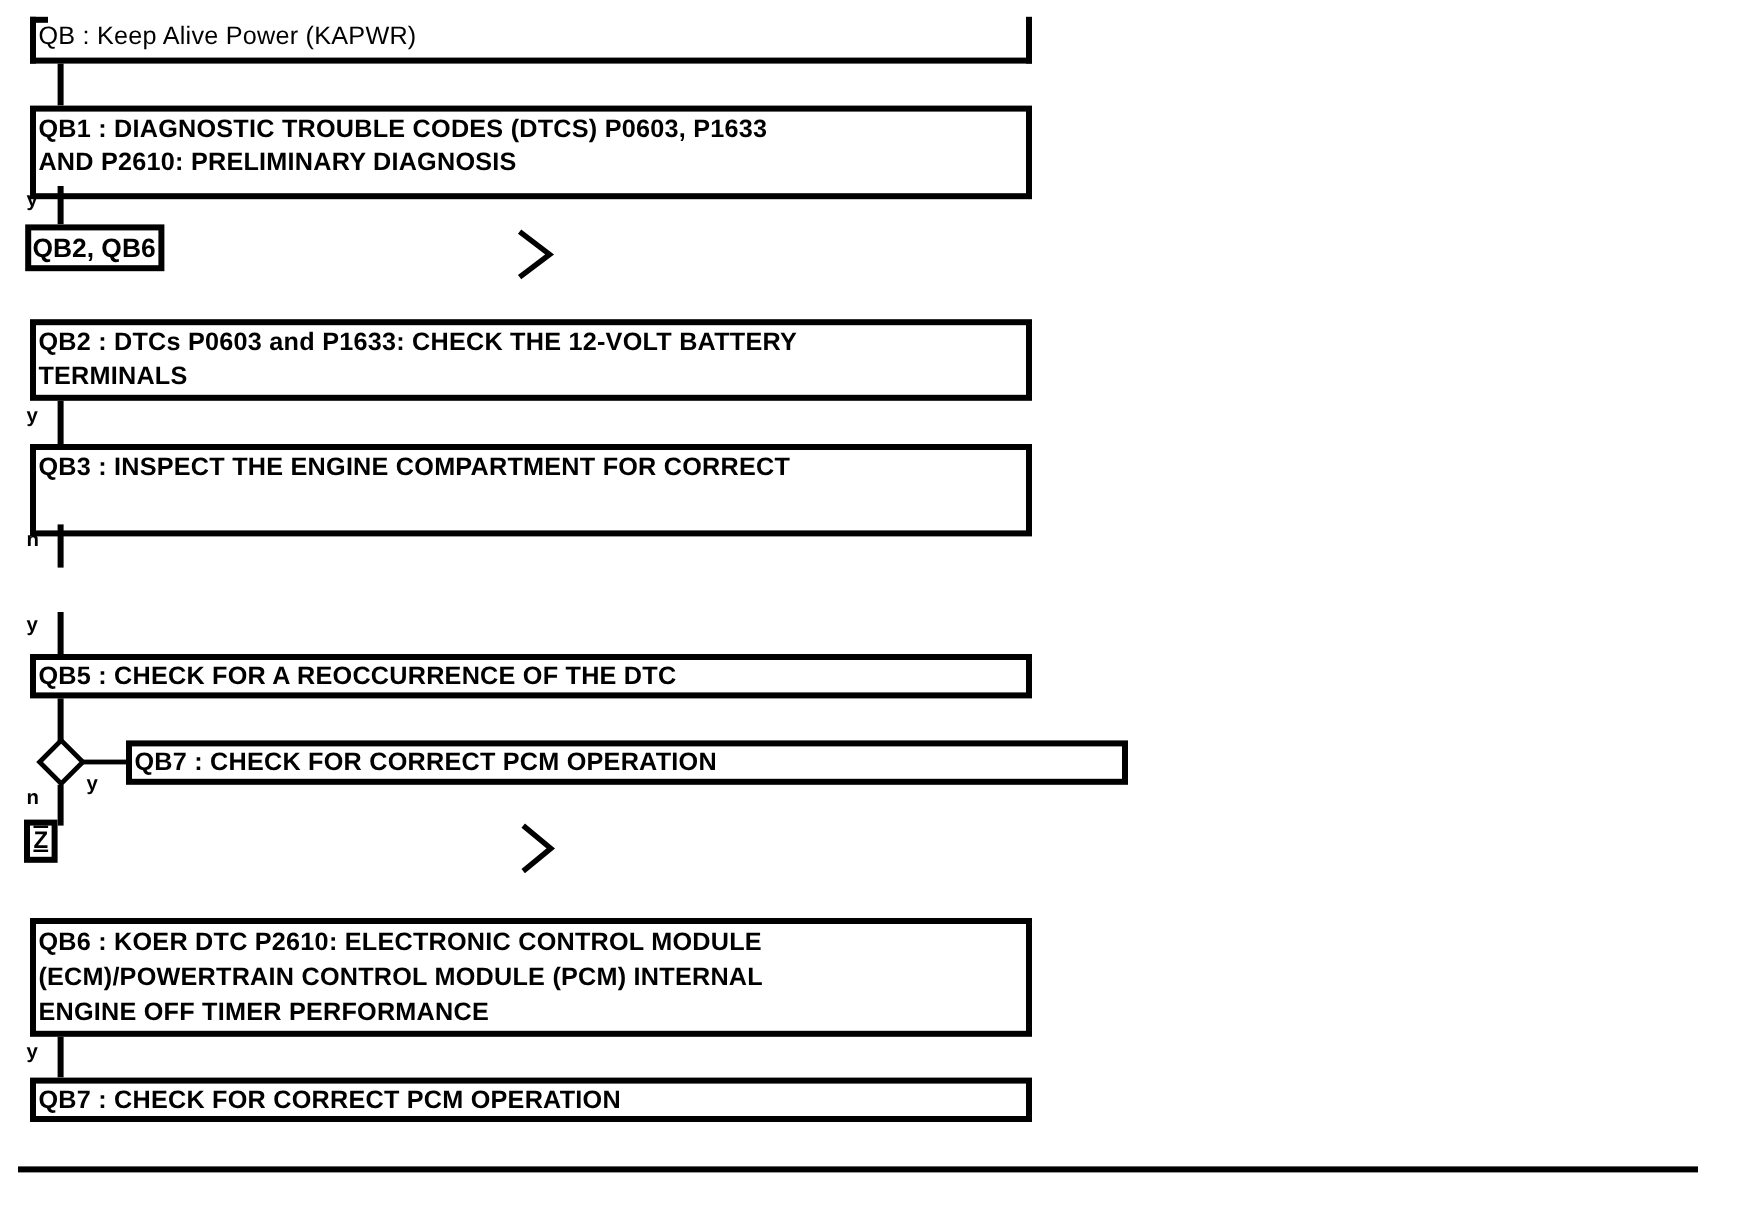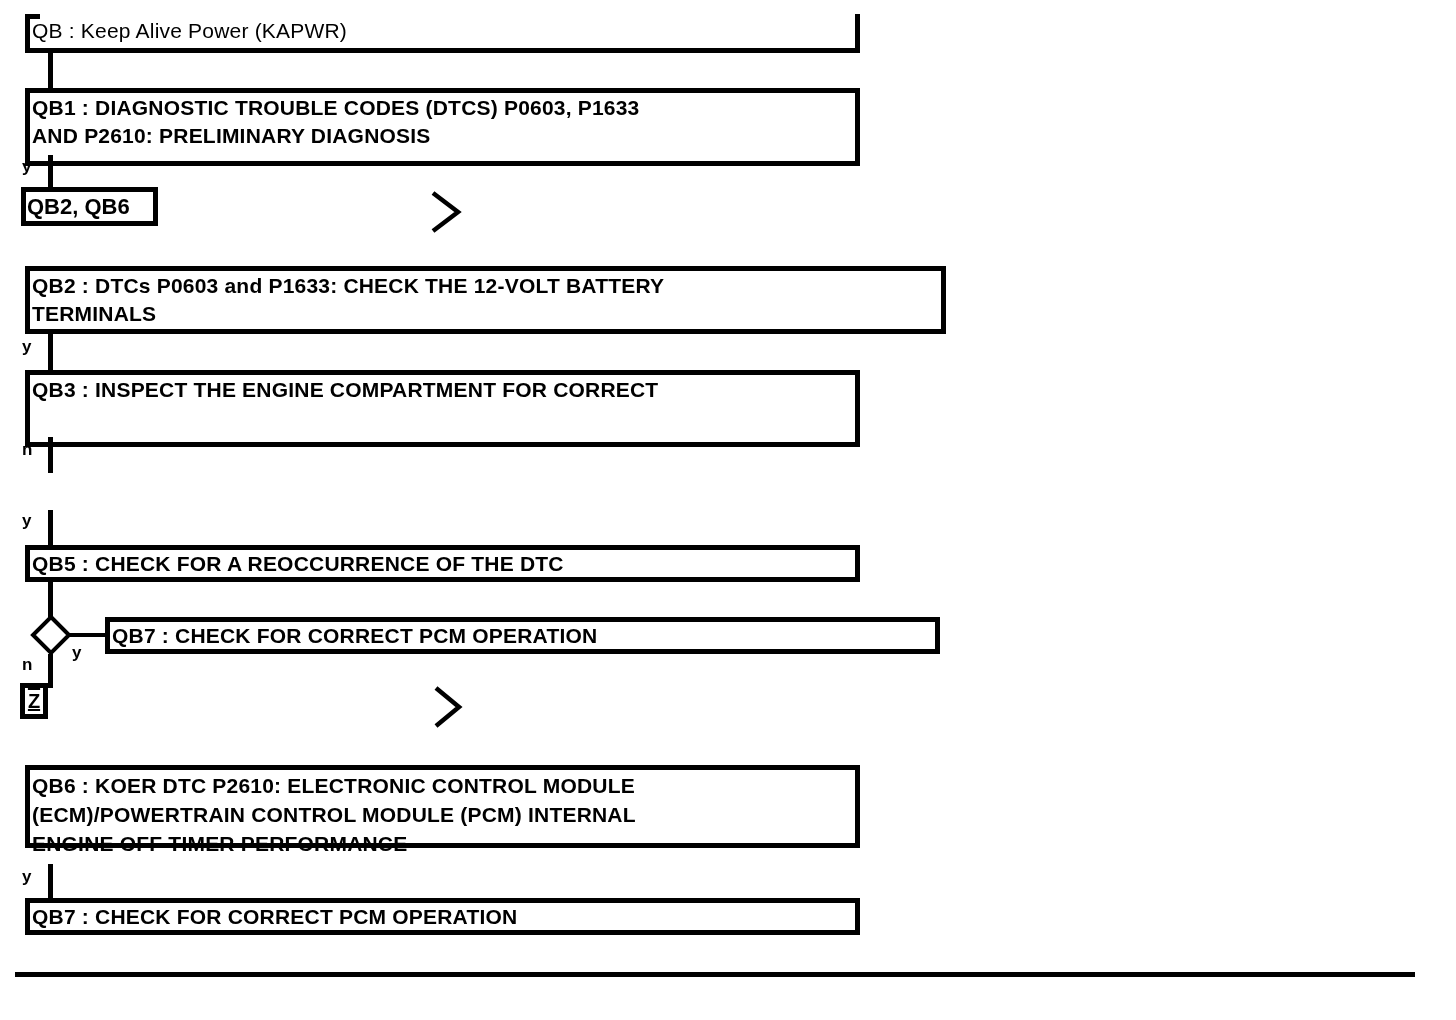--- a/index.html
+++ b/index.html
@@ -61,42 +61,42 @@
   .z-box span{text-decoration-line:underline overline;text-decoration-thickness:2px;}
   .chev,.diamond-svg{position:absolute;}
   .rule{position:absolute;background:#000;}
   
   #titleBox{left:25px;top:14px;width:835px;height:39px;}
   #titleStub{left:25px;top:14px;width:15px;height:5px;}
   #conn1{left:48px;top:53px;width:5px;height:35px;}
   #qb1{left:25px;top:88px;width:835px;height:78px;}
   #y1{left:22px;top:158px;}
   #conn2{left:48px;top:155px;width:5px;height:32px;}
-  #qb2qb6{left:21px;top:187px;width:137px;height:39px;}
+  #qb2qb6{left:21px;top:187px;width:116px;height:39px;}
   #chev1{left:429px;top:189px;}
-  #qb2{left:25px;top:266px;width:921px;height:68px;}
+  #qb2{left:25px;top:266px;width:835px;height:68px;}
   #y2{left:22px;top:338px;}
   #conn3{left:48px;top:334px;width:5px;height:36px;}
   #qb3{left:25px;top:370px;width:835px;height:77px;}
   #n1{left:22px;top:441px;}
   #conn4{left:48px;top:437px;width:5px;height:36px;}
   #qb4{left:25px;top:473px;width:835px;height:37px;}
   #y3{left:22px;top:512px;}
   #conn5{left:48px;top:510px;width:5px;height:35px;}
   #qb5{left:25px;top:545px;width:835px;height:37px;}
   #conn6{left:48px;top:582px;width:5px;height:36px;}
   #diamond{left:30px;top:614px;}
   #connH{left:68px;top:633px;width:37px;height:4px;}
   #y4{left:72px;top:644px;}
   #qb7a{left:105px;top:617px;width:835px;height:37px;}
   #n2{left:22px;top:656px;}
   #conn7{left:48px;top:654px;width:5px;height:34px;}
   #zbox{left:20px;top:683px;width:28px;height:36px;}
   #chev2{left:432px;top:684px;}
-  #qb6{left:25px;top:765px;width:835px;height:83px;line-height:29px;}
+  #qb6{left:25px;top:765px;width:835px;height:99px;line-height:29px;}
   #y5{left:22px;top:868px;}
   #conn8{left:48px;top:864px;width:5px;height:34px;}
   #qb7b{left:25px;top:898px;width:835px;height:37px;}
   #bottomRule{left:15px;top:972px;width:1400px;height:5px;}
 </style>
 </head>
 <body>
 
 <div id="canvas">
 

